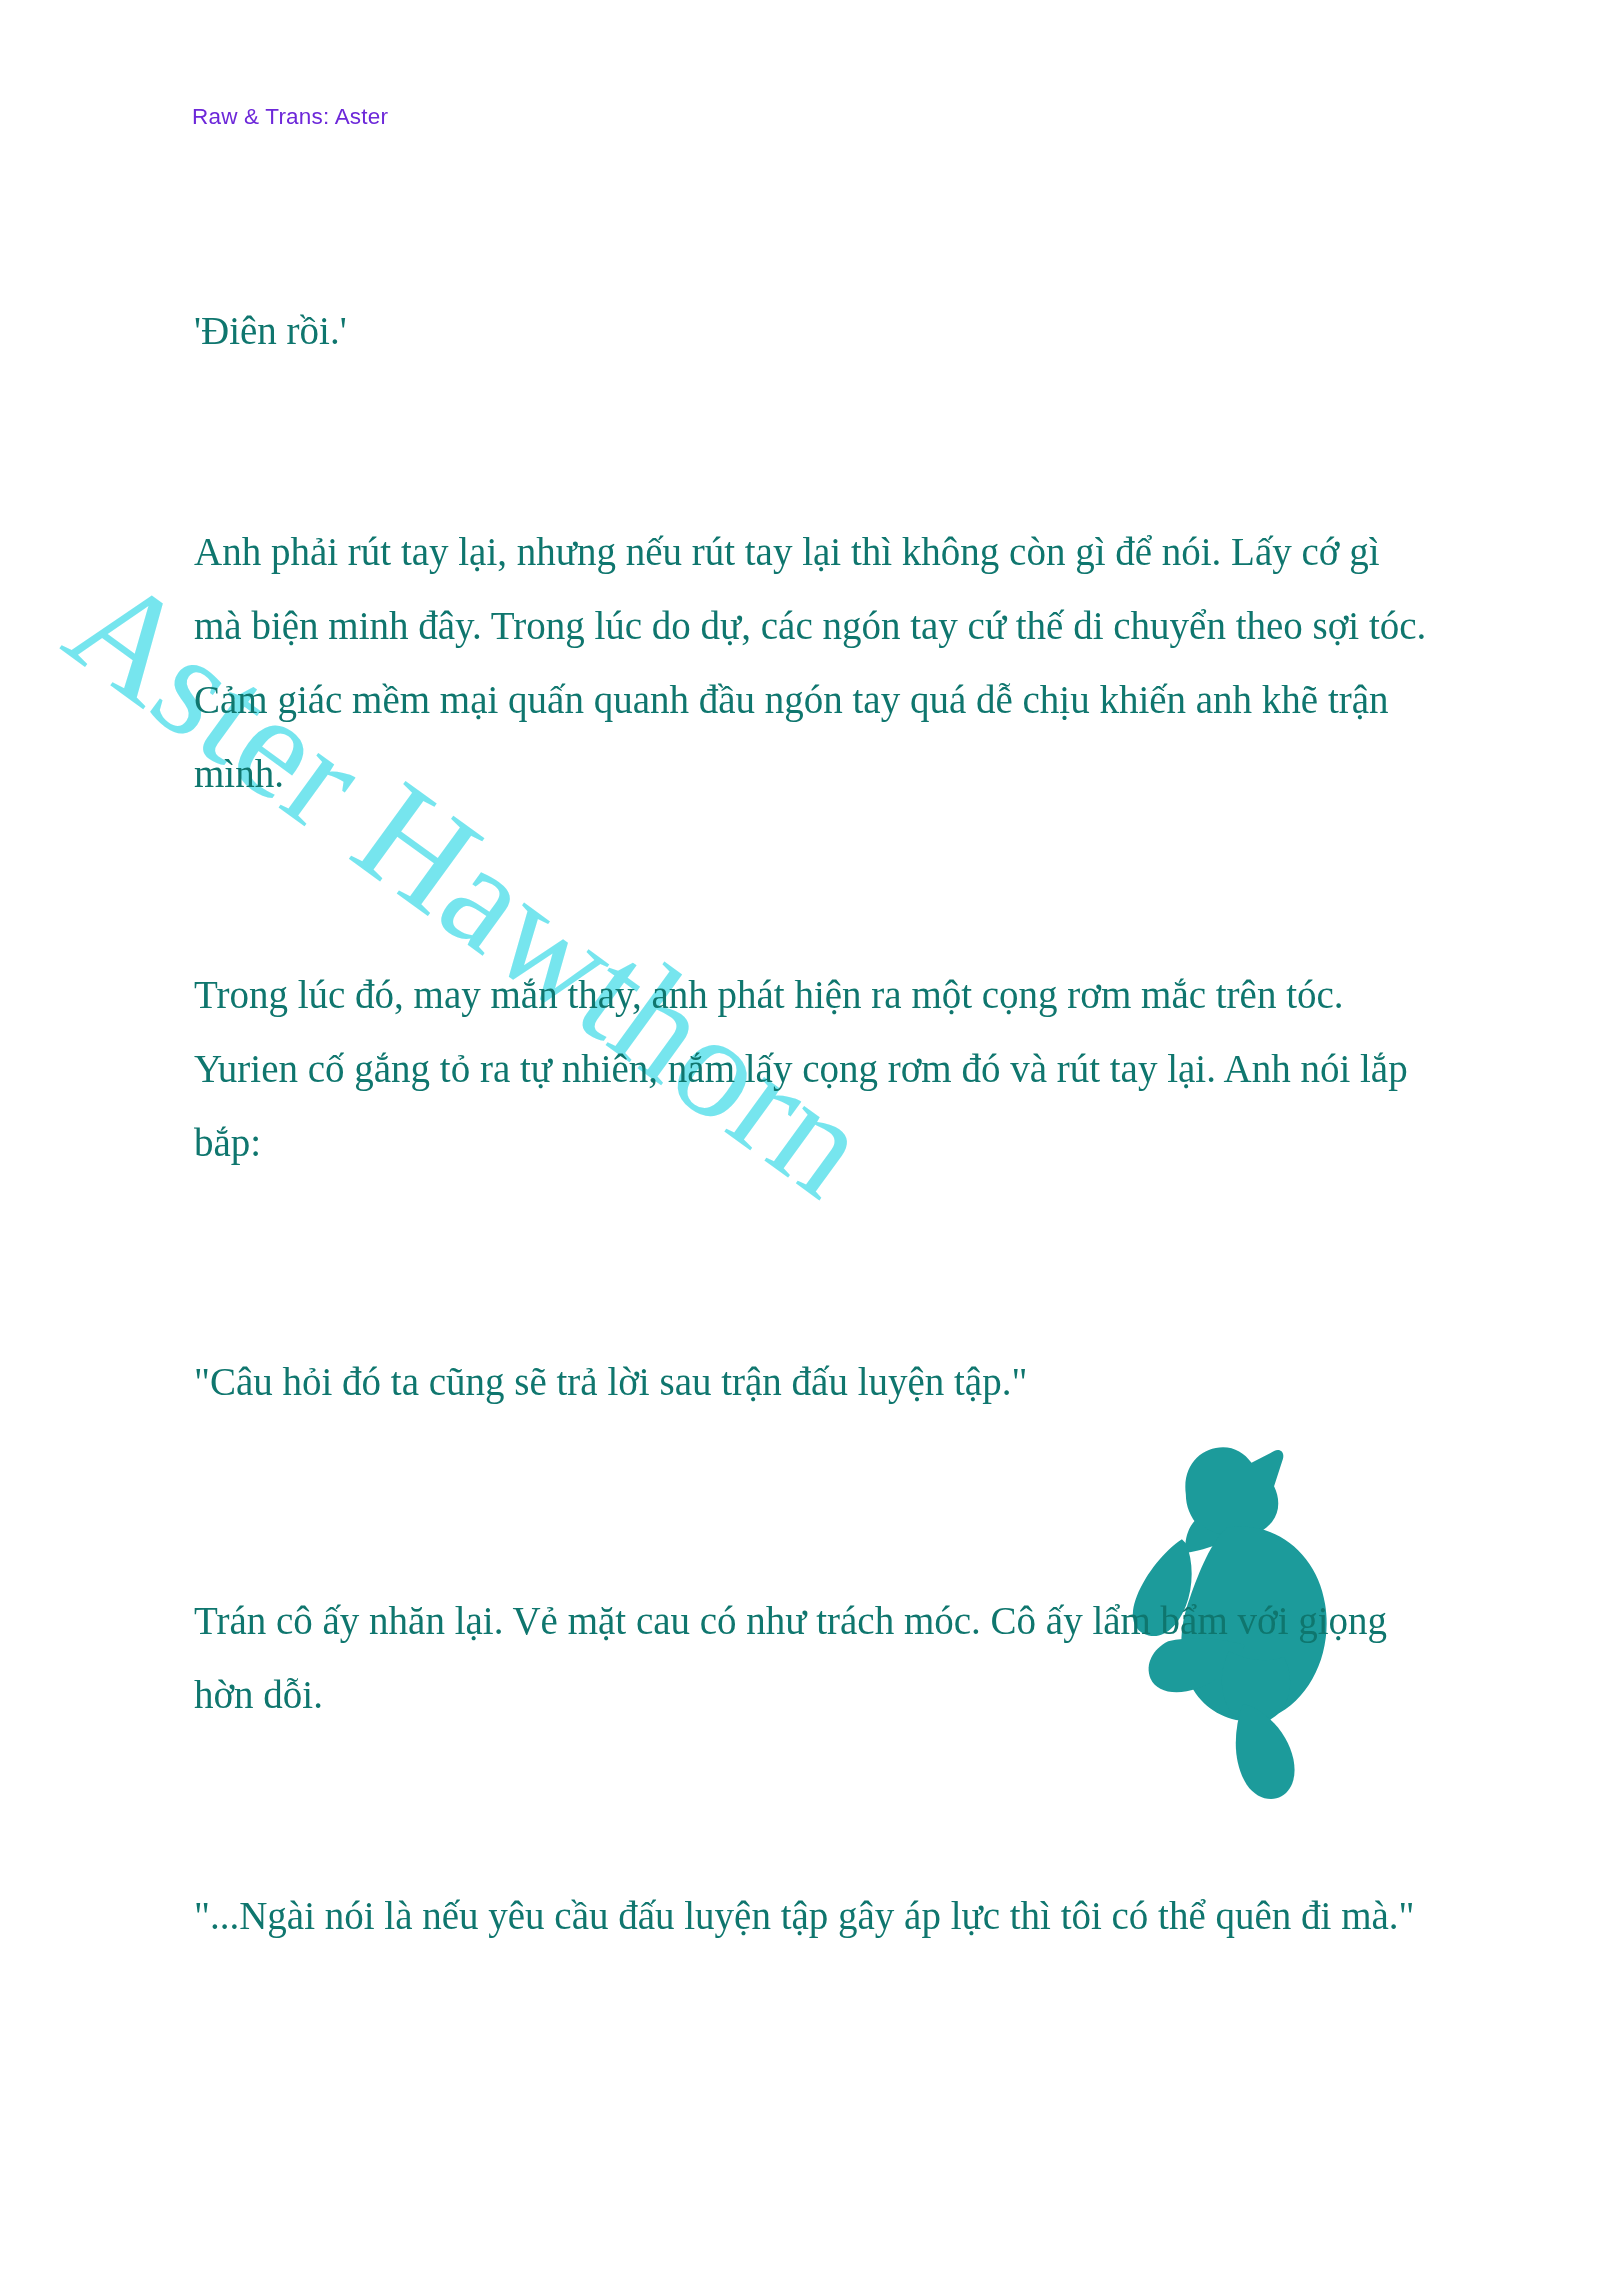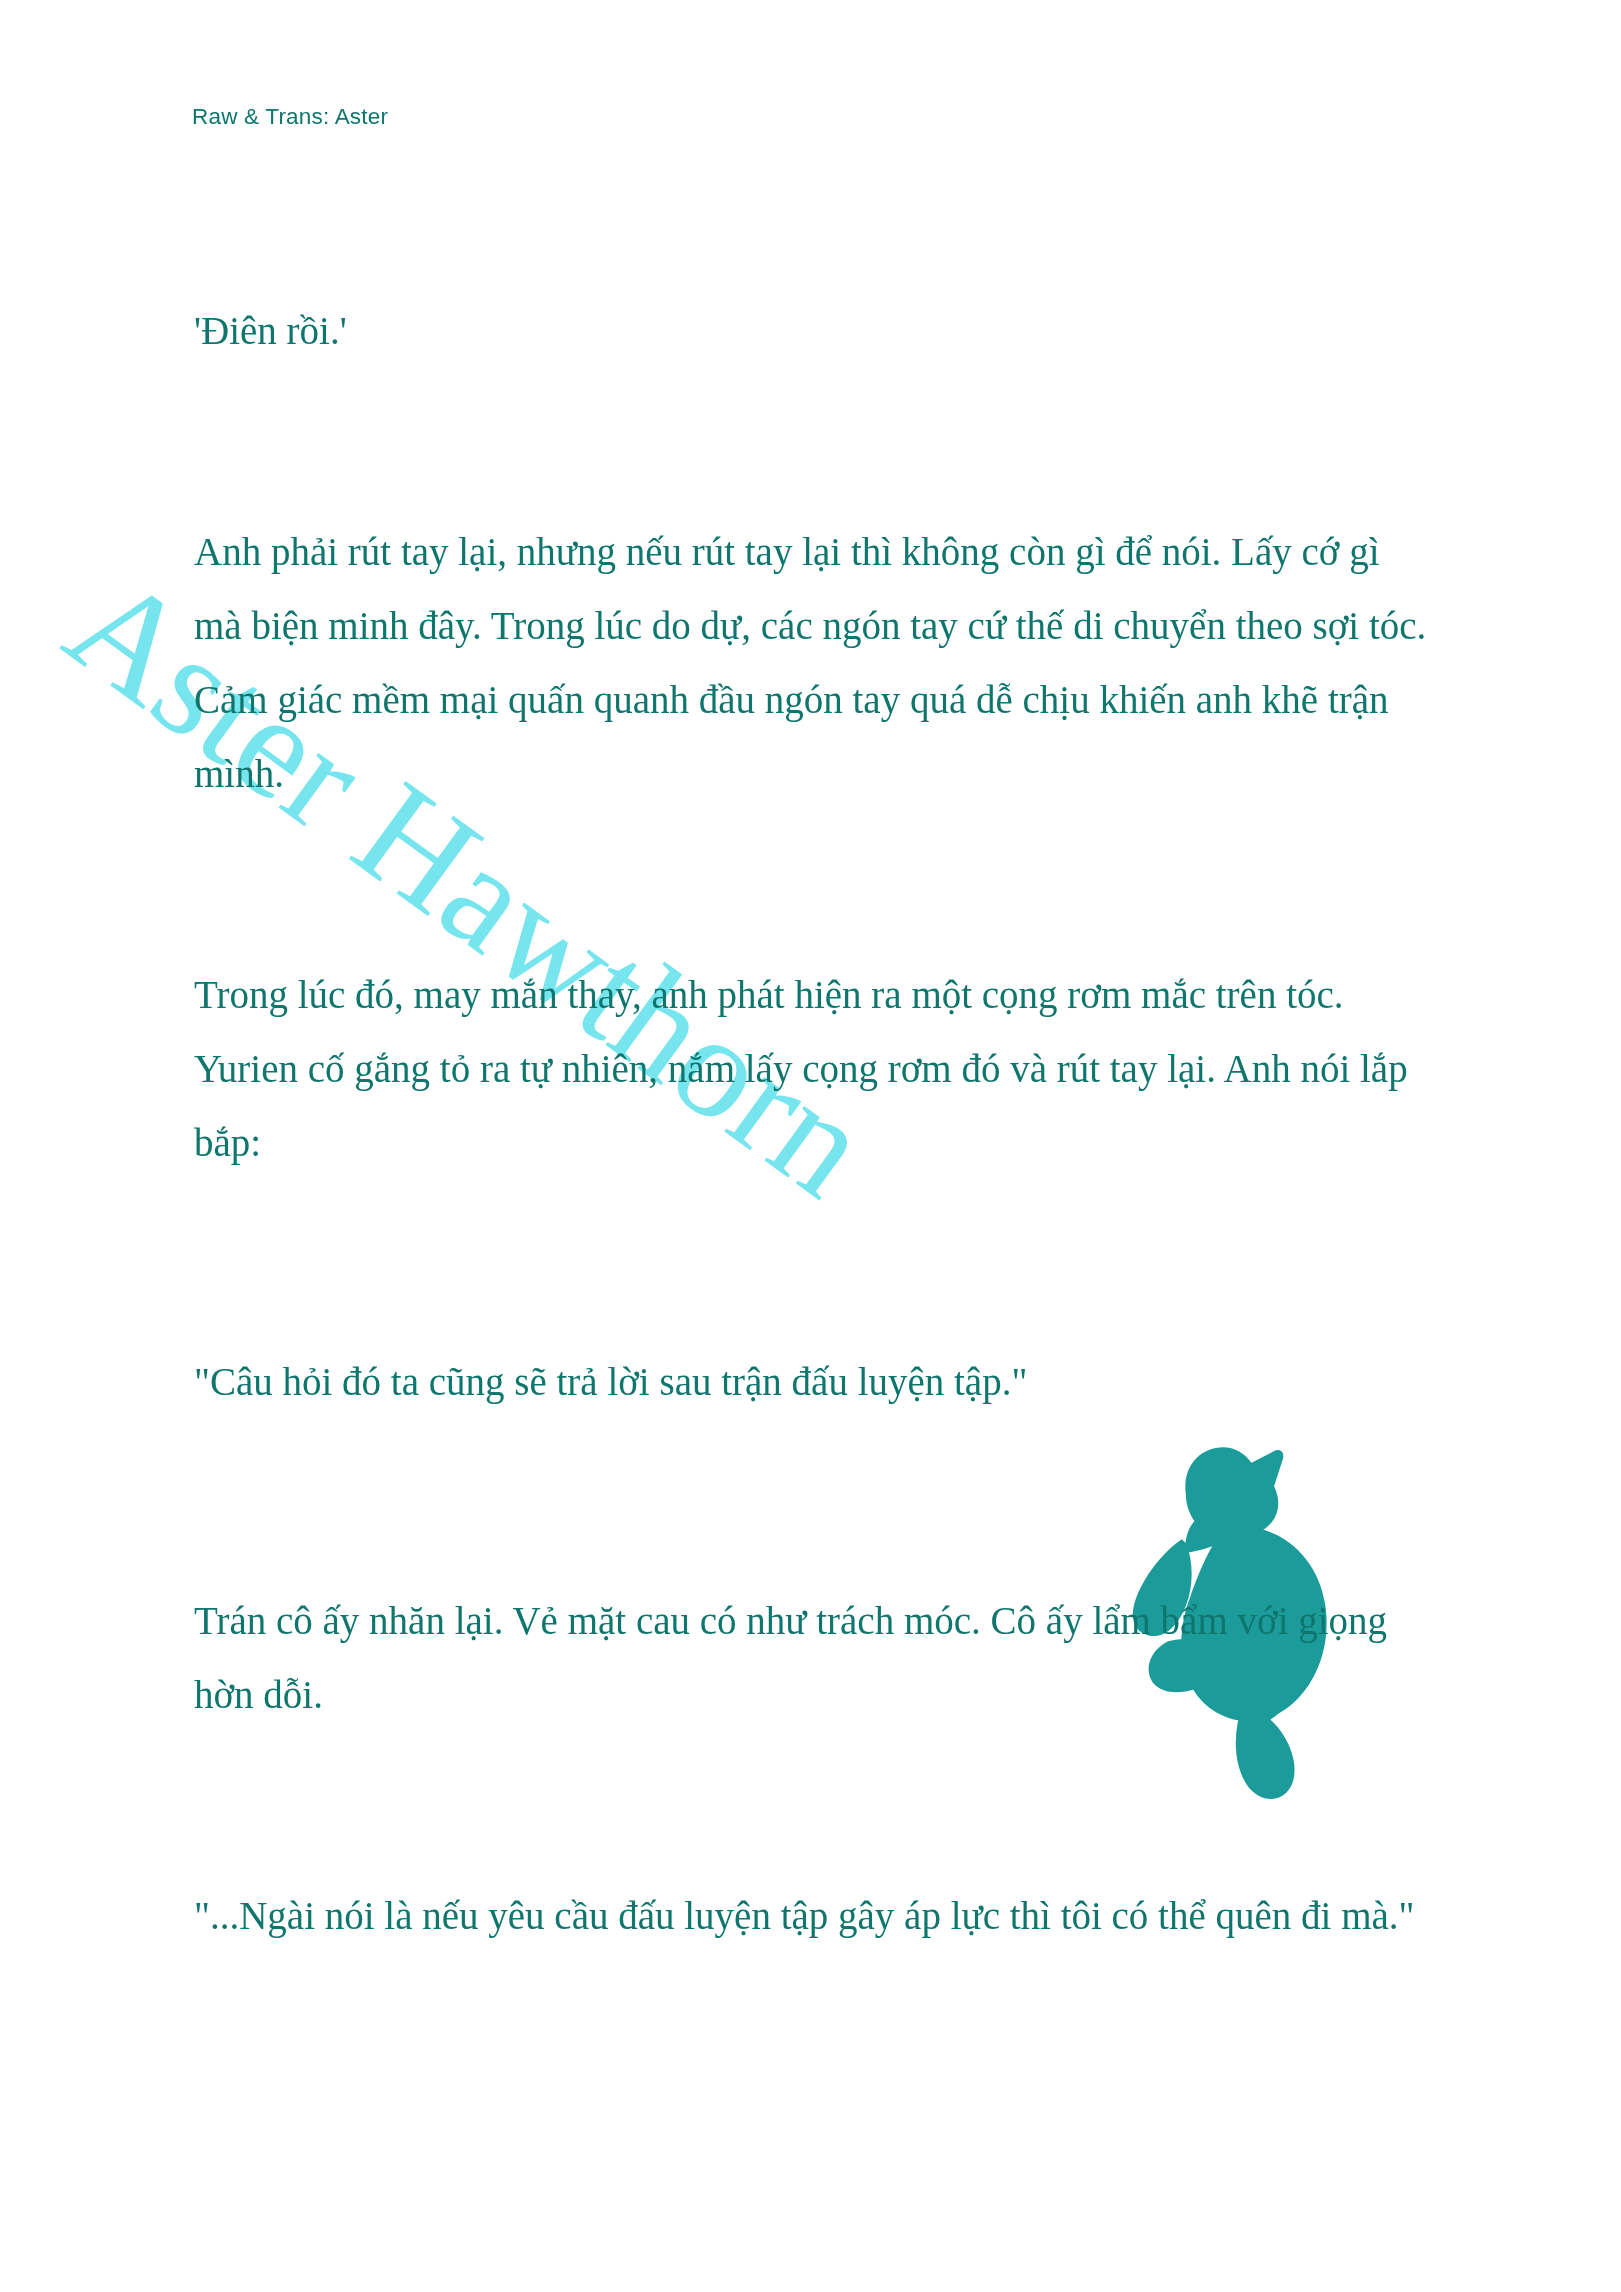--- a/index.html
+++ b/index.html
@@ -17,21 +17,21 @@
     background: #ffffff;
     overflow: hidden;
   }
   
   #header {
     position: absolute;
     left: 192px;
     top: 104px;
     font-family: "Liberation Sans", "DejaVu Sans", sans-serif;
     font-size: 22.5px;
-    color: #0f766e;
+    color: #6d28d9;
     letter-spacing: 0.2px;
     white-space: nowrap;
   }
   
   #content {
     position: absolute;
     left: 194px;
     top: 294px;
     width: 1240px;
     z-index: 3;

